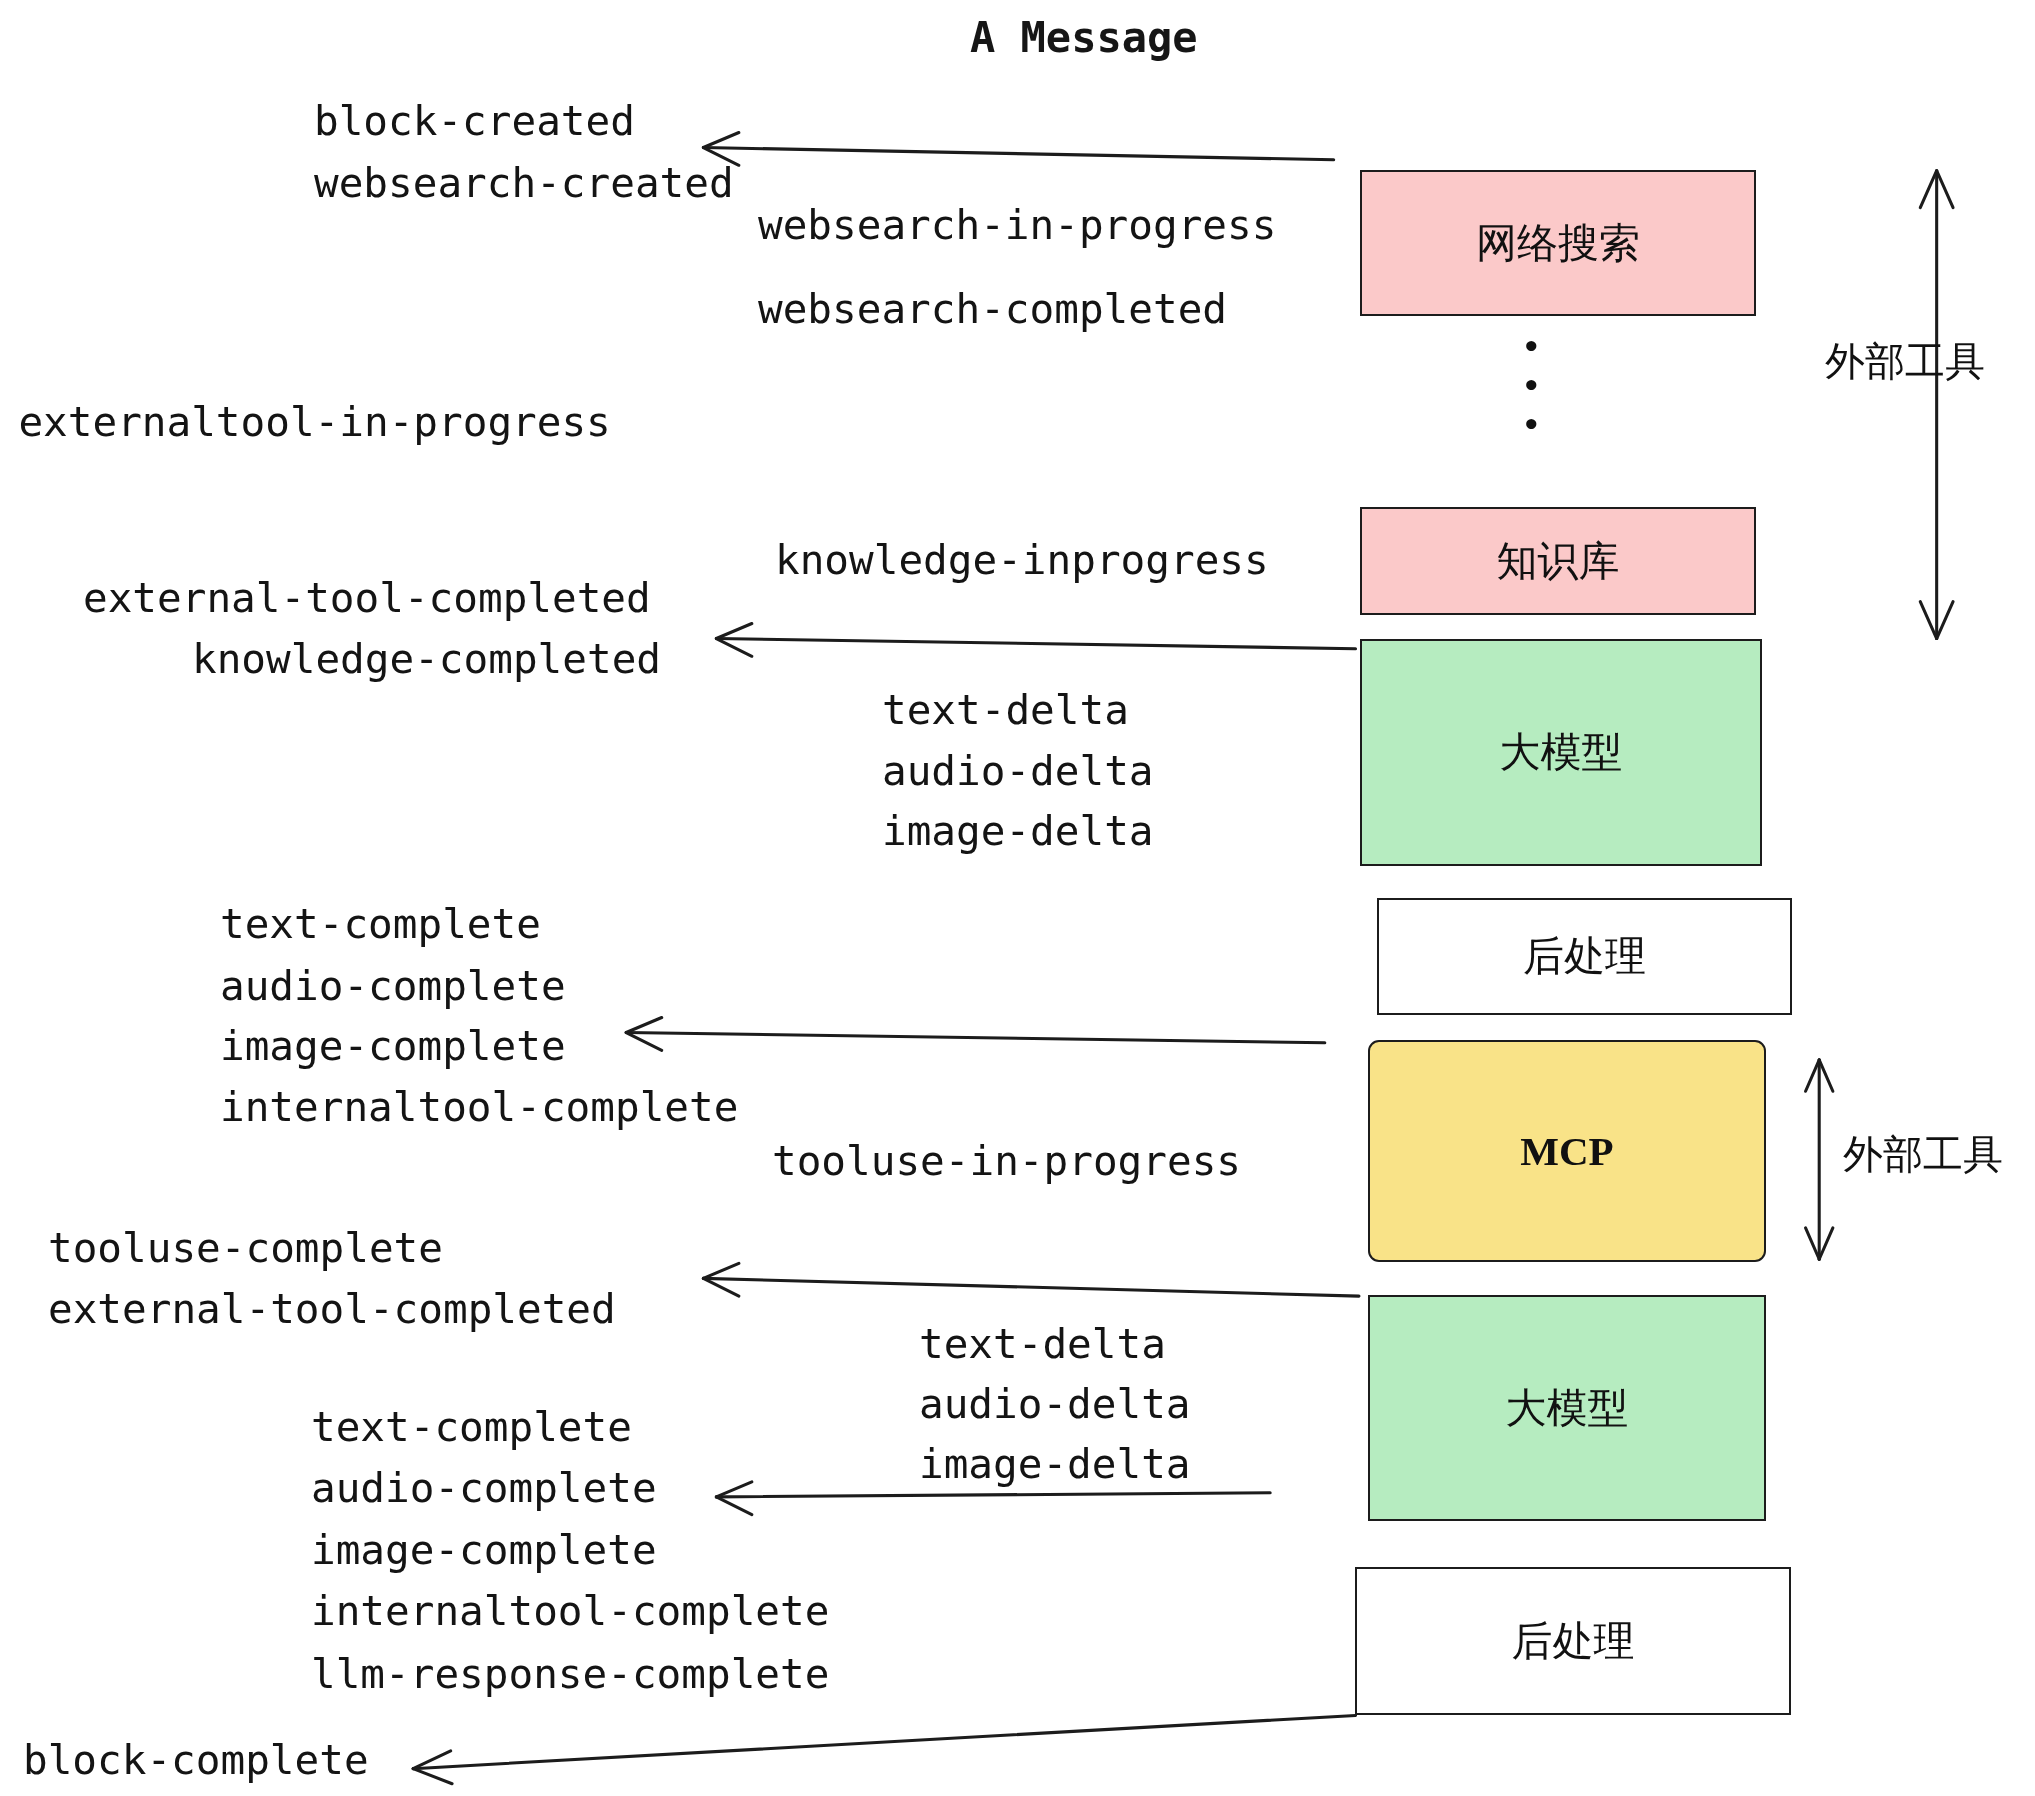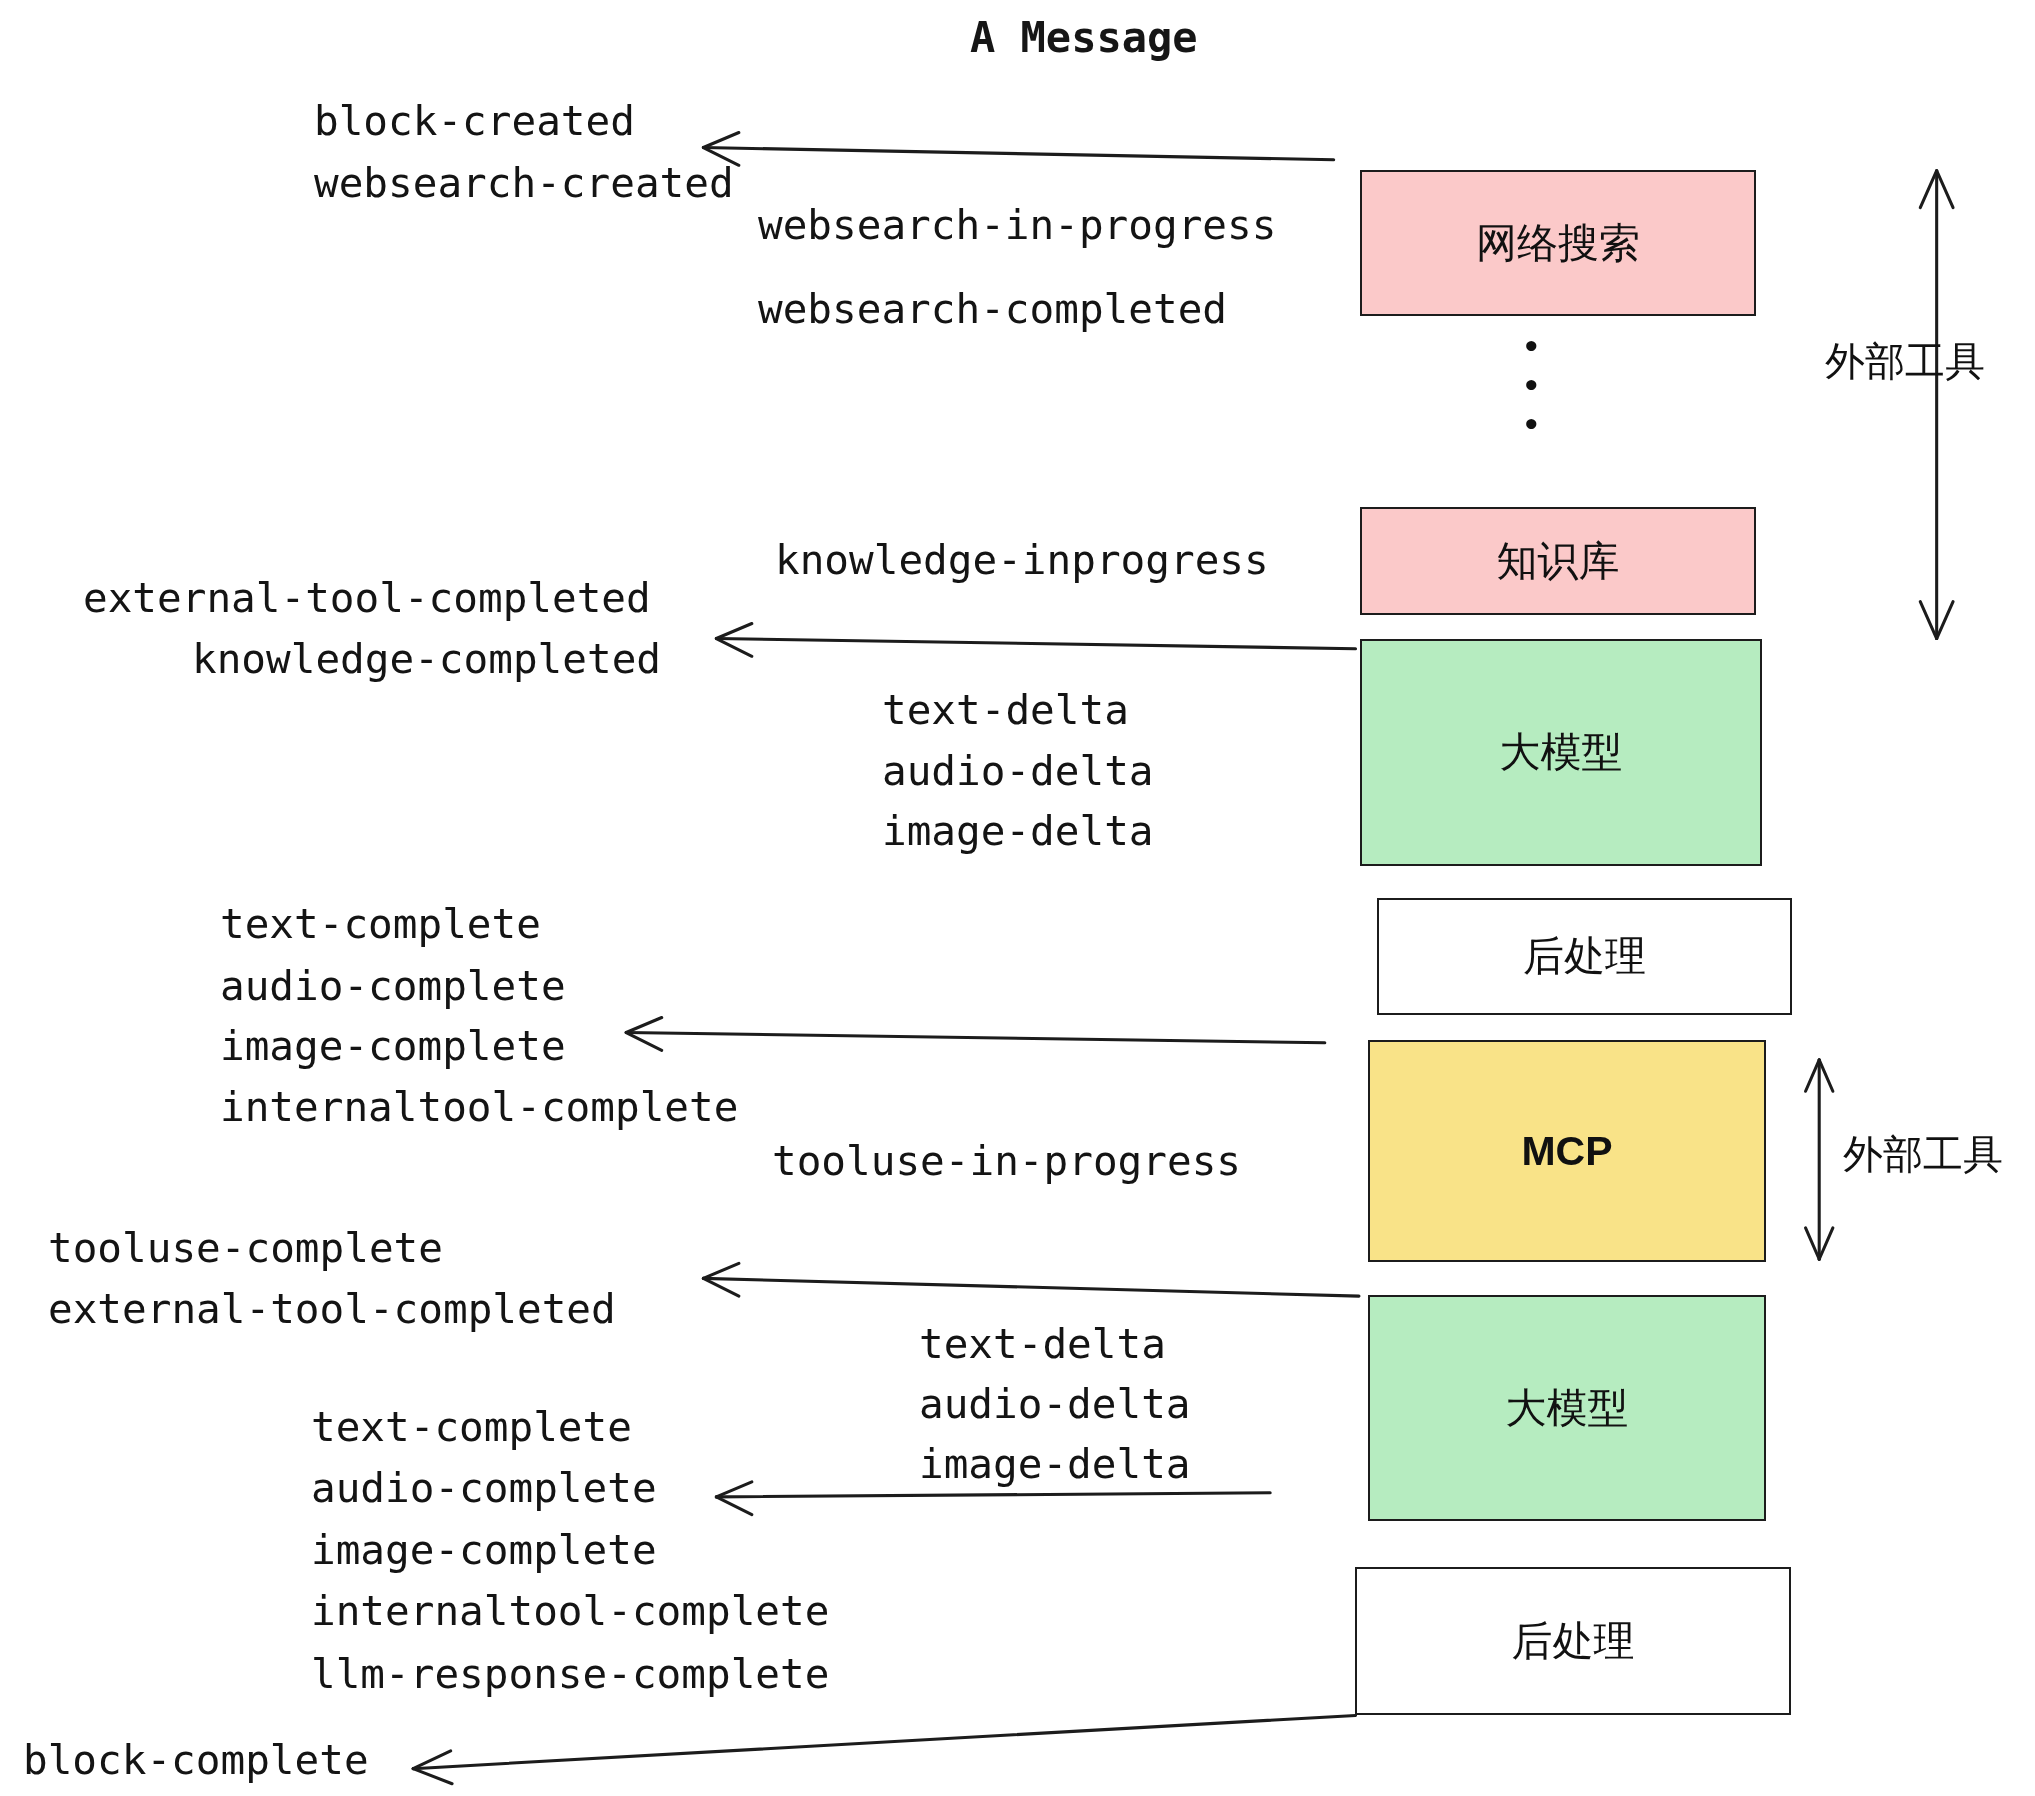--- a/index.html
+++ b/index.html
@@ -24,21 +24,21 @@
   }
   .box{
     position:absolute;
     border:2px solid #1c1c1c;
     display:flex;align-items:center;justify-content:center;
     font-family:"DejaVu Sans", "Liberation Sans", sans-serif;
     font-size:41px;
     color:#111;
     box-sizing:border-box;
   }
-  .box.mono{font-family:Liberation Sans, sans-serif;font-weight:600;}
+  .box.mono{font-family:Liberation Serif, serif;font-weight:600;border-radius:11px;}
   .side-label{
     position:absolute;
     font-family:"DejaVu Sans", "Liberation Sans", sans-serif;
     font-size:40px;line-height:1;
     white-space:nowrap;color:#111;
   }
   .dots{
     position:absolute;
     font:700 29px/1.35 "DejaVu Sans", sans-serif;
     white-space:pre;
@@ -108,20 +108,21 @@
       </g>
     </g>
   </svg>
 
   <div class="title" style="left:970px;top:17px;">A Message</div>
 
   <div class="ev" style="left:314px;top:101px;">block-created</div>
   <div class="ev" style="left:758px;top:205px;">websearch-in-progress</div>
   <div class="ev" style="left:314px;top:163px;">websearch-created</div>
   <div class="ev" style="left:758px;top:289px;">websearch-completed</div>
+  <div class="ev" style="left:18.4px;top:402px;">externaltool-in-progress</div>
   <div class="ev" style="left:775px;top:540px;">knowledge-inprogress</div>
   <div class="ev" style="left:83px;top:578px;">external-tool-completed</div>
   <div class="ev" style="left:192px;top:639px;">knowledge-completed</div>
   <div class="ev" style="left:882px;top:690px;">text-delta</div>
   <div class="ev" style="left:882px;top:751px;">audio-delta</div>
   <div class="ev" style="left:882px;top:811px;">image-delta</div>
   <div class="ev" style="left:220px;top:904px;">text-complete</div>
   <div class="ev" style="left:220px;top:966px;">audio-complete</div>
   <div class="ev" style="left:220px;top:1026px;">image-complete</div>
   <div class="ev" style="left:220px;top:1087px;">internaltool-complete</div>

